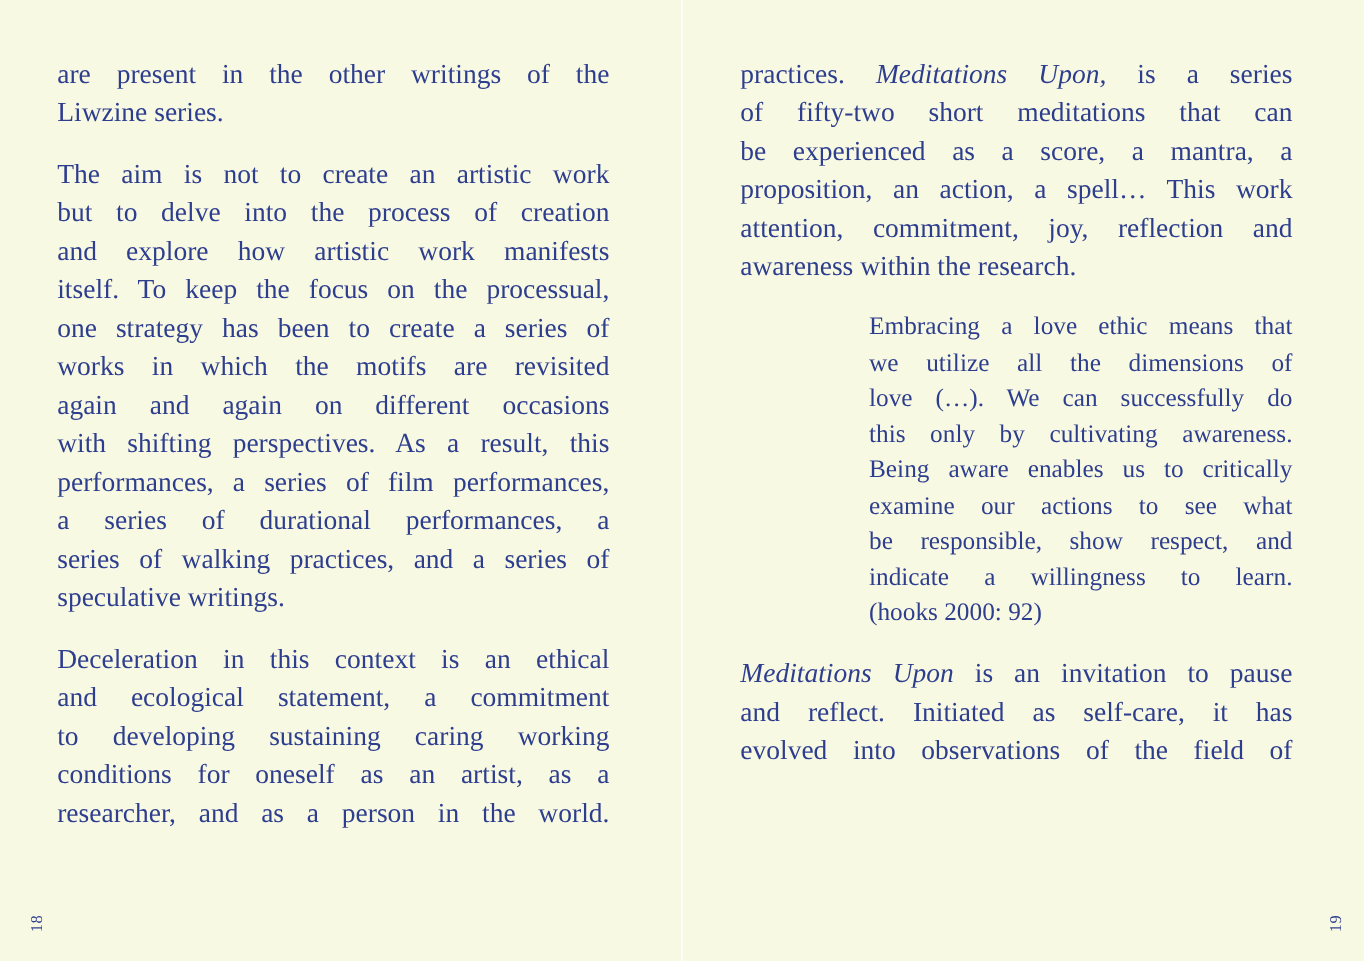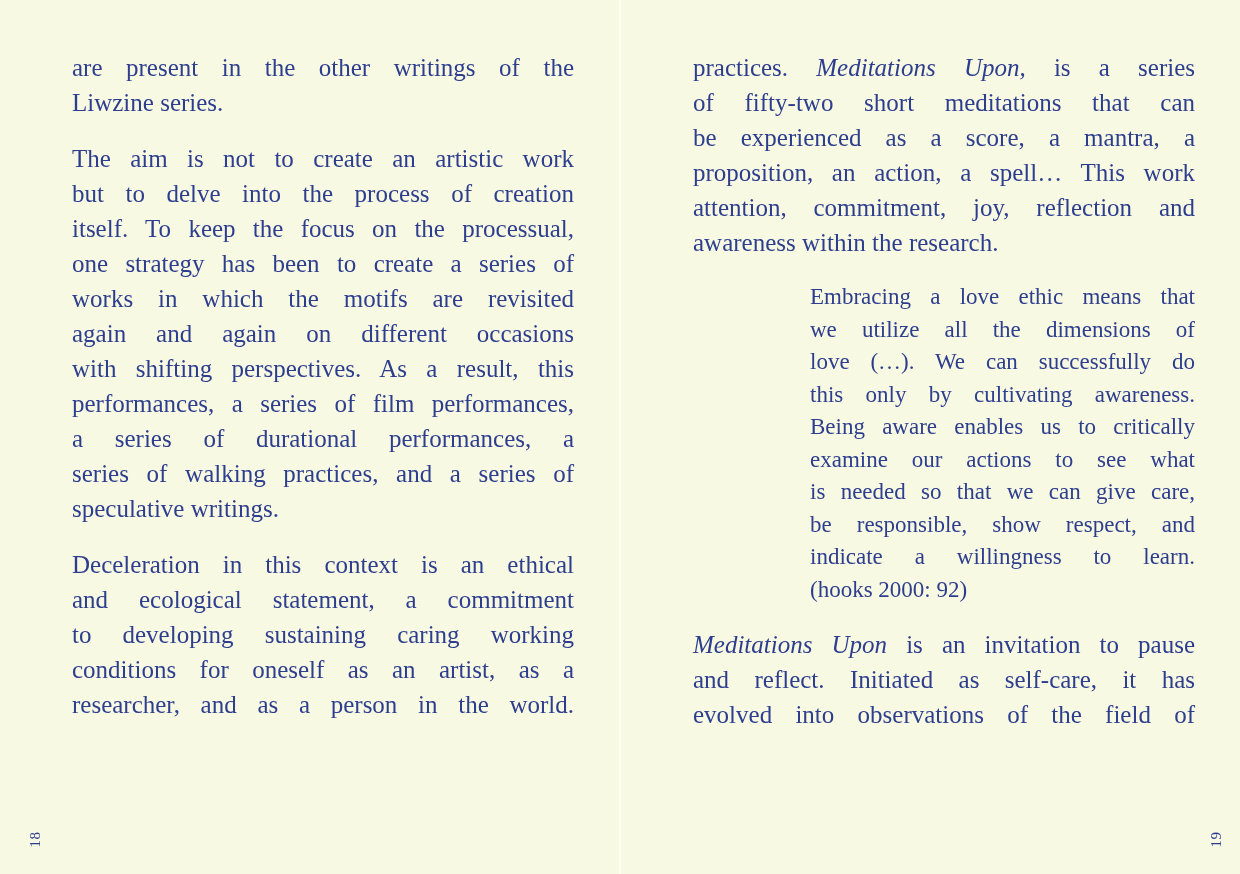--- a/index.html
+++ b/index.html
@@ -12,21 +12,21 @@
     display: flex; width: 1240px; height: 874px;
   }
   .page {
     position: relative; flex: 1 1 auto; width: 619px; height: 874px;
     background: #f8f9e3;
   }
   .gutter {
     width: 2px; height: 874px; background: #fdfdf2; flex: 0 0 auto;
   }
   .text-block {
-    position: absolute; left: 72px; top: 50px; width: 502px;
+    position: absolute; left: 52px; top: 50px; width: 502px;
     color: #2e3e8e;
     font-size: 25px; line-height: 35px;
   }
   .block { margin: 0 0 21px 0; }
   .line {
     text-align: justify;
     text-align-last: justify;
     min-height: 35px;
   }
   .line.final { text-align-last: left; }
@@ -50,20 +50,21 @@
 <div class="spread">
   <div class="page">
     <div class="text-block" id="left-blocks">
         <div class="block para">
           <div class="line">are present in the other writings of the</div>
           <div class="line final">Liwzine series.</div>
         </div>
         <div class="block para">
           <div class="line">The aim is not to create an artistic work</div>
           <div class="line">but to delve into the process of creation</div>
+          <div class="line">and explore how artistic work manifests</div>
           <div class="line">itself. To keep the focus on the processual,</div>
           <div class="line">one strategy has been to create a series of</div>
           <div class="line">works in which the motifs are revisited</div>
           <div class="line">again and again on different occasions</div>
           <div class="line">with shifting perspectives. As a result, this</div>
           <div class="line">performances, a series of film performances,</div>
           <div class="line">a series of durational performances, a</div>
           <div class="line">series of walking practices, and a series of</div>
           <div class="line final">speculative writings.</div>
         </div>
@@ -88,21 +89,20 @@
           <div class="line">attention, commitment, joy, reflection and</div>
           <div class="line final">awareness within the research.</div>
         </div>
         <div class="block quote">
           <div class="line">Embracing a love ethic means that</div>
           <div class="line">we utilize all the dimensions of</div>
           <div class="line">love (…). We can successfully do</div>
           <div class="line">this only by cultivating awareness.</div>
           <div class="line">Being aware enables us to critically</div>
           <div class="line">examine our actions to see what</div>
-          <div class="line">is needed so that we can give care,</div>
           <div class="line">be responsible, show respect, and</div>
           <div class="line">indicate a willingness to learn.</div>
           <div class="line final">(hooks 2000: 92)</div>
         </div>
         <div class="block para">
           <div class="line"><i>Meditations Upon</i> is an invitation to pause</div>
           <div class="line">and reflect. Initiated as self-care, it has</div>
           <div class="line">evolved into observations of the field of</div>
         </div>
       </div>

